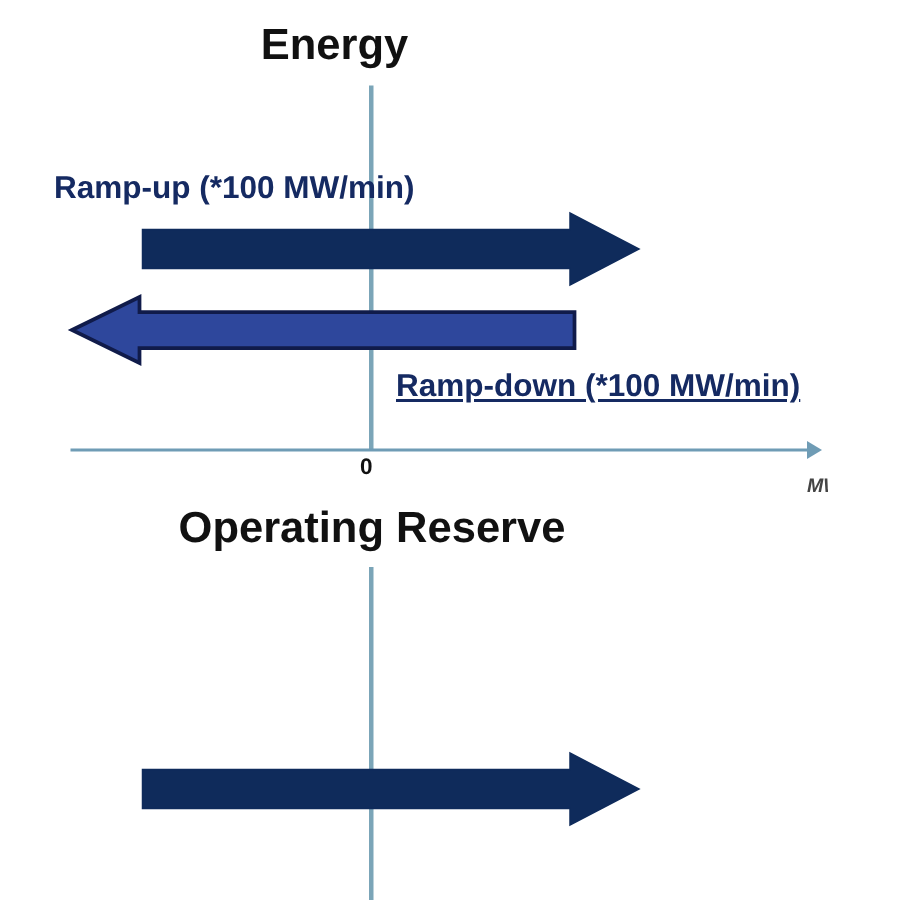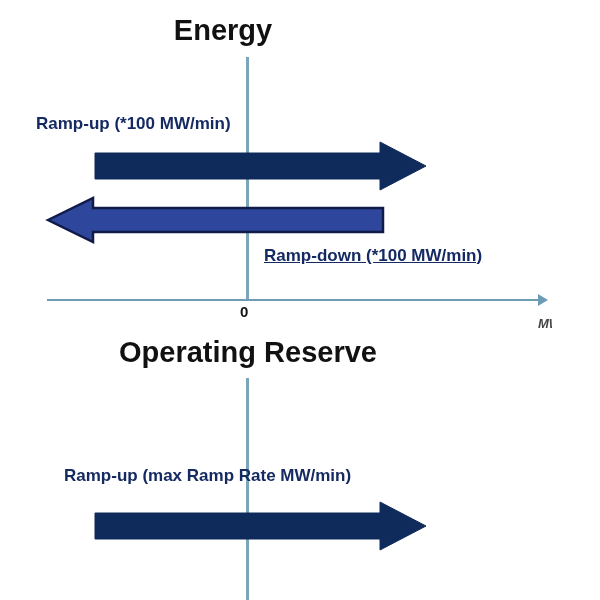--- a/index.html
+++ b/index.html
@@ -99,21 +99,21 @@
     font-style: italic;
   }
 
   
   .data-label {
     position: absolute;
     font-family: "Liberation Sans", sans-serif;
     font-weight: bold;
     color: #152a62;
     white-space: nowrap;
-    font-size: 17px;
+    font-size: 21px;
   }
   #label-ramp-up-energy   { left: 36px;  top: 114px; }
   #label-ramp-down-energy { left: 264px; top: 246px; text-decoration: underline; }
   #label-ramp-up-reserve  { left: 64px;  top: 466px; }
 
   
   .arrow-svg {
     position: absolute;
     overflow: visible;
   }
@@ -146,19 +146,18 @@
   <svg class="arrow-svg" id="arrow-ramp-down-energy" width="340" height="48" viewBox="0 0 340 48">
     <polygon points="3,24 48,2 48,12 338,12 338,36 48,36 48,46" fill="#2e479c" stroke="#101b4a" stroke-width="2.5" stroke-linejoin="miter"></polygon>
   </svg>
 
   <div class="data-label" id="label-ramp-down-energy">Ramp-down (*100 MW/min)</div>
 
   <div class="section-title" id="title-operating-reserve">Operating Reserve</div>
 
   <div class="v-axis" id="v-axis-reserve"></div>
 
-  <div class="data-label" id="label-ramp-up-reserve">Ramp-up (max Ramp Rate MW/min)</div>
 
   <svg class="arrow-svg" id="arrow-ramp-up-reserve" width="332" height="50" viewBox="0 0 332 50">
     <polygon points="0,12 285,12 285,1 331,25 285,49 285,38 0,38" fill="#0f2b5b" stroke="#0f2b5b" stroke-width="1"></polygon>
   </svg>
 
 </div>
 
 </body></html>

